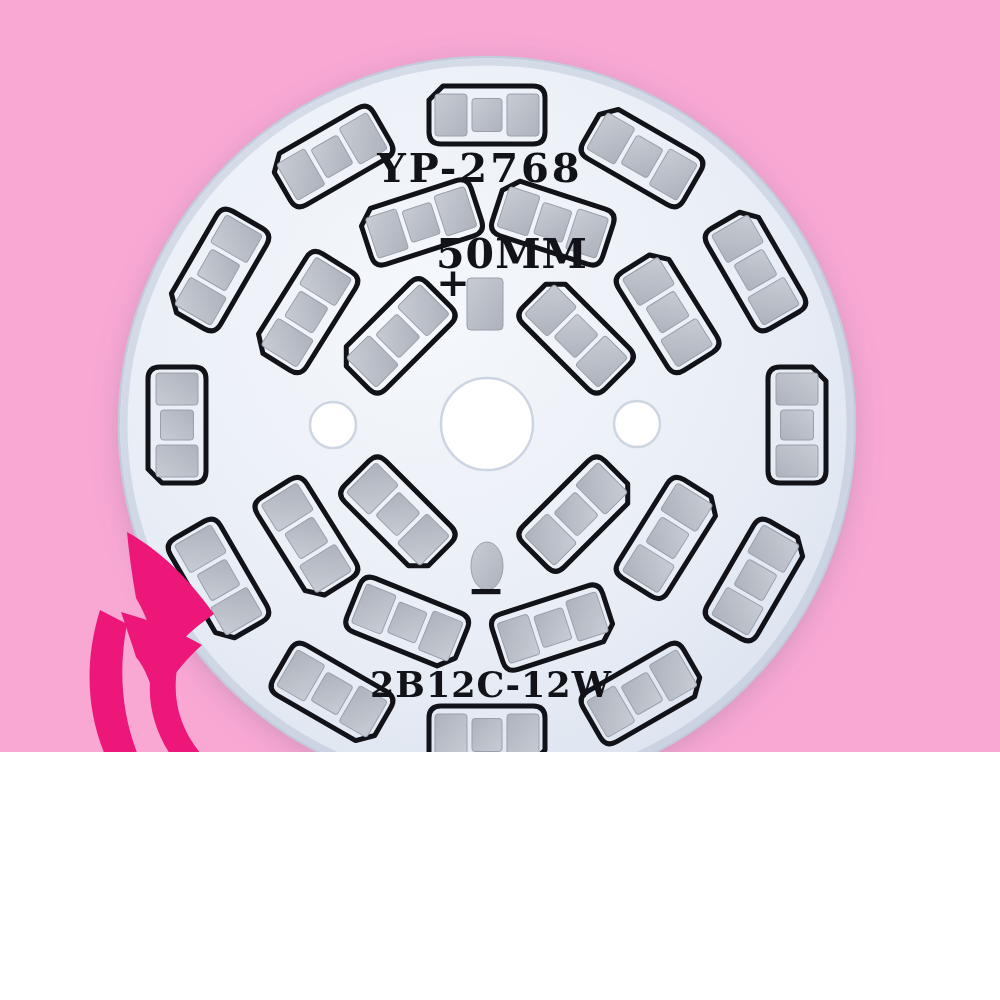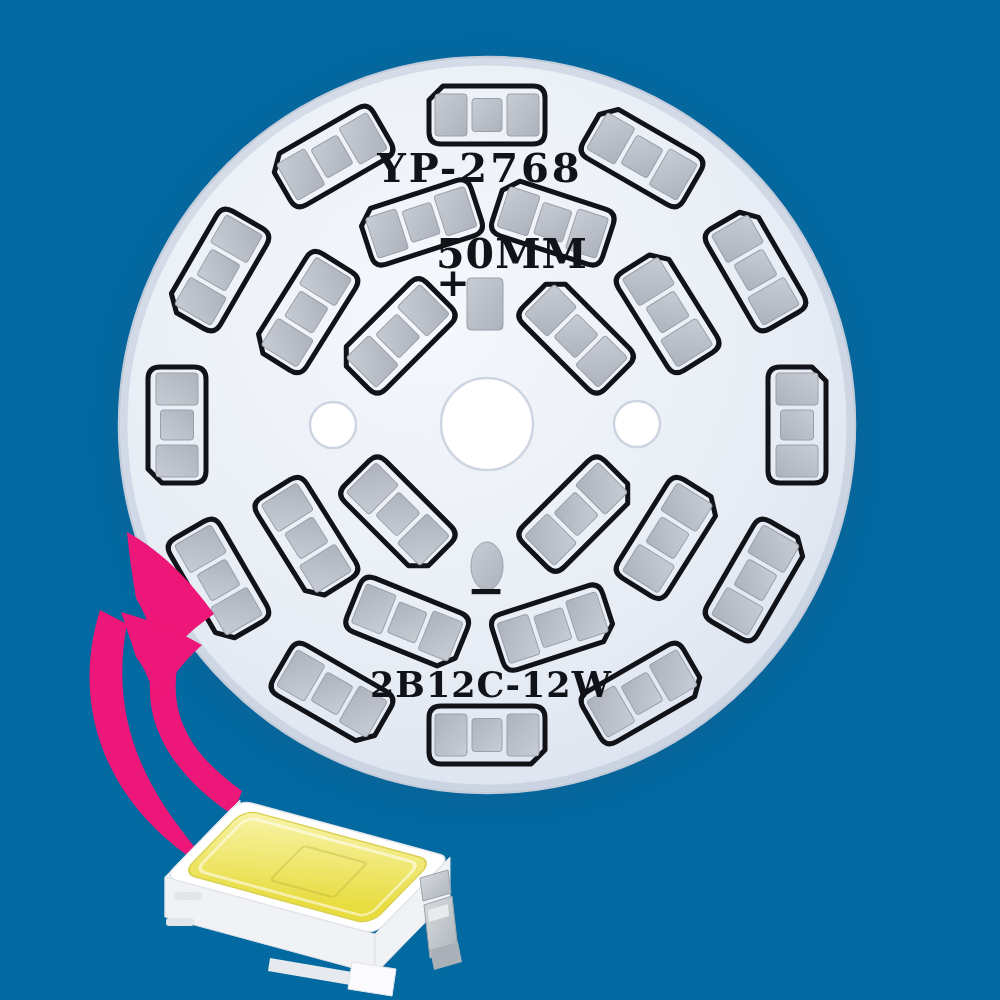--- a/index.html
+++ b/index.html
@@ -1,16 +1,16 @@
 <!DOCTYPE html>
 <html><head>
 <meta charset="utf-8">
 <style>
   html,body{margin:0;padding:0;background:#ffffff;}
-  .stage{position:relative;width:1000px;height:1000px;background:#0369a1;overflow:hidden;}
+  .stage{position:relative;width:1000px;height:752px;background:#f9a8d4;overflow:hidden;}
   svg{display:block;}
   #board-group{filter:drop-shadow(0 6px 14px rgba(50,70,100,0.18));}
   .sk{font-family:"DejaVu Serif","Liberation Serif",serif;font-weight:bold;text-anchor:middle;}
   .sk-model{font-size:40px;letter-spacing:3px;}
   .sk-size{font-size:41px;letter-spacing:1px;}
   .sk-plus{font-size:40px;}
   .sk-minus{font-size:46px;}
   .sk-spec{font-size:35px;letter-spacing:1px;}
   .led-outline{fill:none;stroke-linejoin:round;}
   .arrow-fill{stroke:none;}

